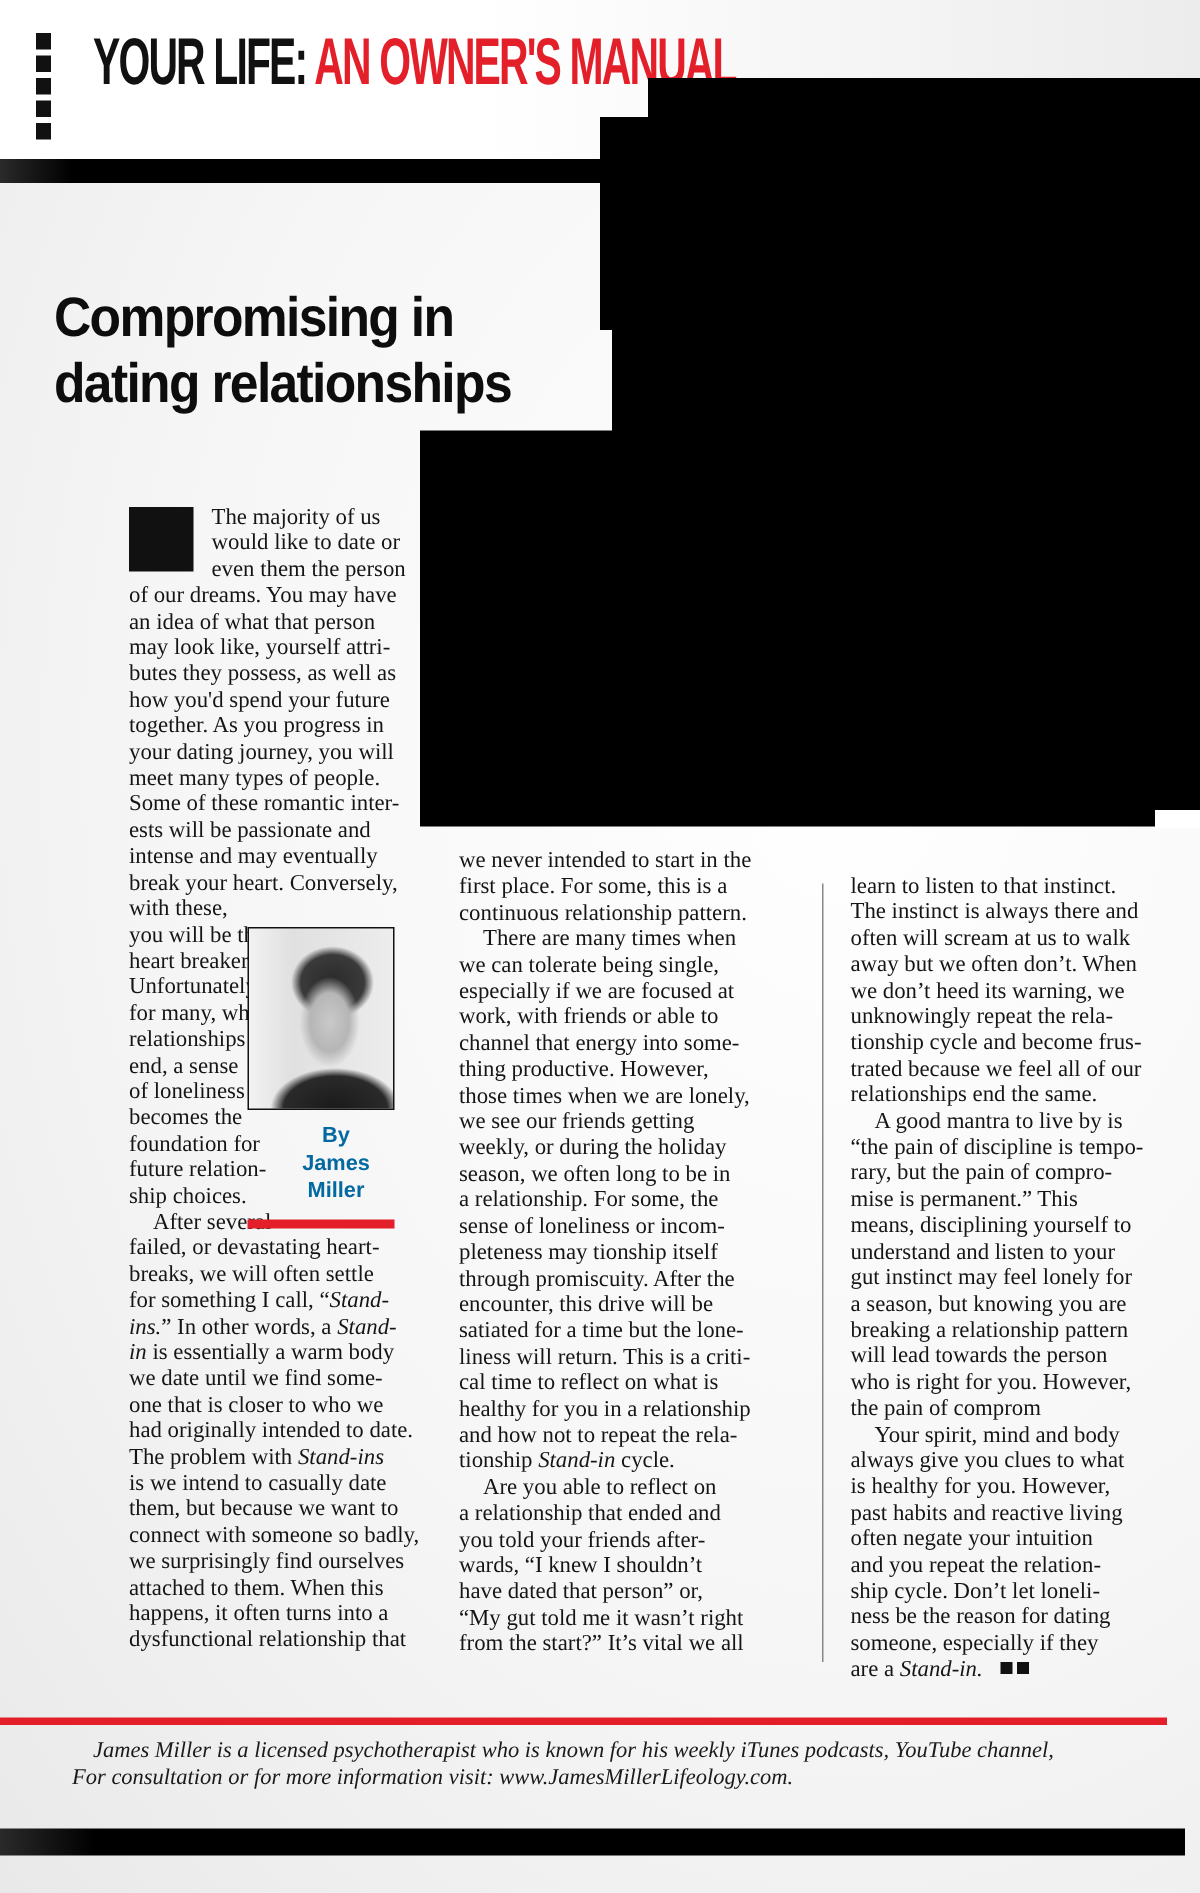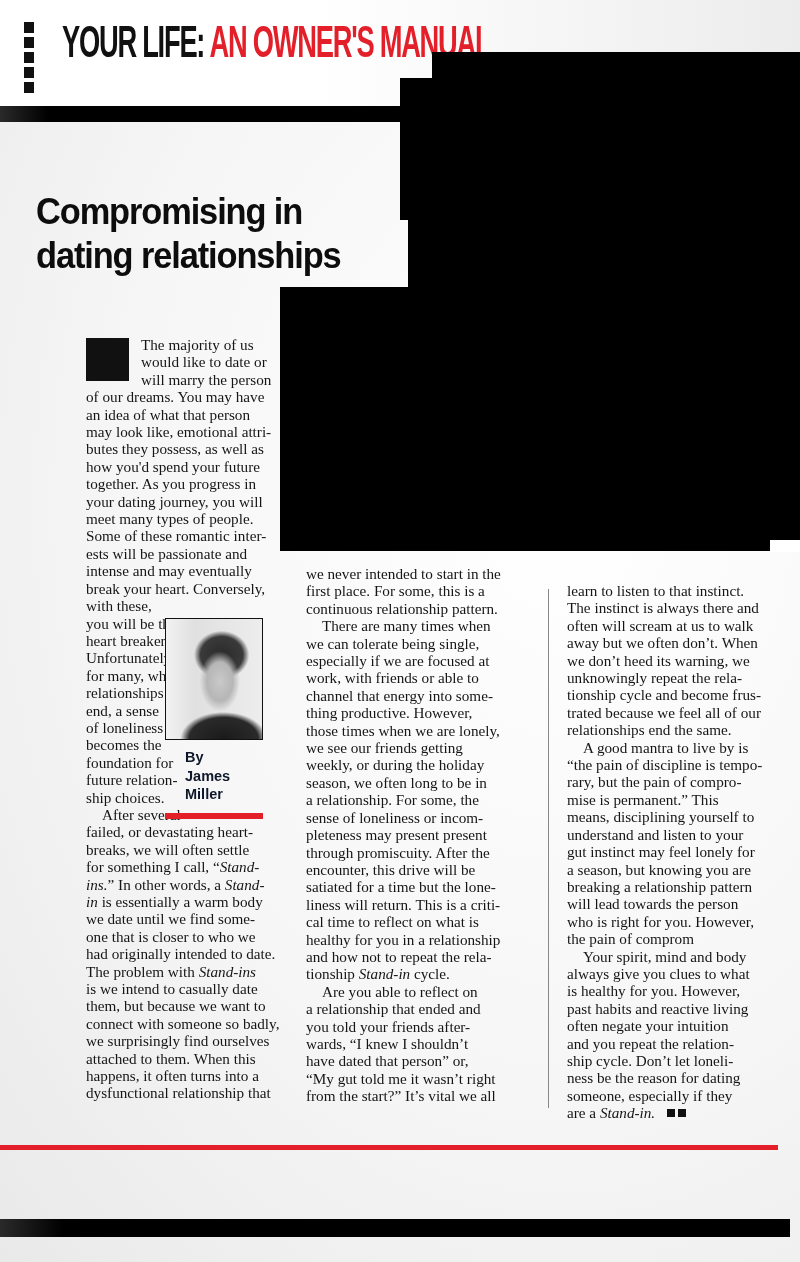--- a/index.html
+++ b/index.html
@@ -74,24 +74,24 @@
     left: 165px; top: 618px; width: 98px; height: 122px;
     border: 1.5px solid #111;
     background:
       radial-gradient(ellipse 30% 36% at 56% 52%, #c9c9c9 0%, #b6b6b6 45%, transparent 70%),
       radial-gradient(ellipse 40% 28% at 58% 30%, #2a2a2a 0%, #3a3a3a 55%, transparent 72%),
       radial-gradient(ellipse 60% 30% at 60% 100%, #1a1a1a 0%, #2a2a2a 60%, transparent 75%),
       linear-gradient(90deg, #f2f2f2 0%, #e0e0e0 30%, #ededed 100%);
   }
   .byline {
     left: 185px; top: 748px; width: 78px;
-    text-align: left;
+    text-align: center;
     font-family: "Liberation Sans", "DejaVu Sans", sans-serif;
     font-weight: bold; font-size: 14.5px; line-height: 18.6px;
-    color: #0f172a;
+    color: #0369a1;
   }
   .byline-rule { left: 165px; top: 813px; width: 98px; height: 6px; background: #e3202a; }
 
   .col-divider { left: 548px; top: 589px; width: 1px; height: 519px; background: #888; }
   .end-marks { display: inline-block; margin-left: 12px; }
   .end-marks span { display: inline-block; width: 8px; height: 8px; background: #111; margin-right: 3px; vertical-align: 1px; }
 
   
   .footer-rule { left: 0; top: 1145px; width: 778px; height: 5px; background: #e3202a; }
   .footer-bio {
@@ -131,24 +131,24 @@
 
 <h1 class="abs headline">
   <span>Compromising in</span><br>
   <span>dating relationships</span>
 </h1>
 
 <div class="col col1">
   <div class="drop-square"></div>
   <span class="ln">The majority of us</span>
   <span class="ln">would like to date or</span>
-  <span class="ln">will marry the person</span>
+  <span class="ln">even them the person</span>
   <span class="ln">of our dreams. You may have</span>
   <span class="ln">an idea of what that person</span>
-  <span class="ln">may look like, emotional attri-</span>
+  <span class="ln">may look like, yourself attri-</span>
   <span class="ln">butes they possess, as well as</span>
   <span class="ln">how you'd spend your future</span>
   <span class="ln">together. As you progress in</span>
   <span class="ln">your dating journey, you will</span>
   <span class="ln">meet many types of people.</span>
   <span class="ln">Some of these romantic inter-</span>
   <span class="ln">ests will be passionate and</span>
   <span class="ln">intense and may eventually</span>
   <span class="ln">break your heart. Conversely,</span>
   <span class="ln">with these,</span>
@@ -199,21 +199,21 @@
   <span class="ln">especially if we are focused at</span>
   <span class="ln">work, with friends or able to</span>
   <span class="ln">channel that energy into some-</span>
   <span class="ln">thing productive. However,</span>
   <span class="ln">those times when we are lonely,</span>
   <span class="ln">we see our friends getting</span>
   <span class="ln">weekly, or during the holiday</span>
   <span class="ln">season, we often long to be in</span>
   <span class="ln">a relationship. For some, the</span>
   <span class="ln">sense of loneliness or incom-</span>
-  <span class="ln">pleteness may present present</span>
+  <span class="ln">pleteness may tionship itself</span>
   <span class="ln">through promiscuity. After the</span>
   <span class="ln">encounter, this drive will be</span>
   <span class="ln">satiated for a time but the lone-</span>
   <span class="ln">liness will return. This is a criti-</span>
   <span class="ln">cal time to reflect on what is</span>
   <span class="ln">healthy for you in a relationship</span>
   <span class="ln">and how not to repeat the rela-</span>
   <span class="ln"><span>tionship </span><i>Stand-in</i><span> cycle.</span></span>
   <span class="ln ind">Are you able to reflect on</span>
   <span class="ln">a relationship that ended and</span>
@@ -255,14 +255,16 @@
   <span class="ln">often negate your intuition</span>
   <span class="ln">and you repeat the relation-</span>
   <span class="ln">ship cycle. Don’t let loneli-</span>
   <span class="ln">ness be the reason for dating</span>
   <span class="ln">someone, especially if they</span>
   <span class="ln"><span>are a </span><i>Stand-in.</i><span class="end-marks"><span></span><span></span></span></span>
 </div>
 
 <div class="abs footer-rule"></div>
 <div class="abs footer-bio">
+  <span class="ln first">James Miller is a licensed psychotherapist who is known for his weekly iTunes podcasts, YouTube channel,</span>
+  <span class="ln">For consultation or for more information visit: www.JamesMillerLifeology.com.</span>
 </div>
 <div class="abs footer-bar"></div>
 
 </body></html>

